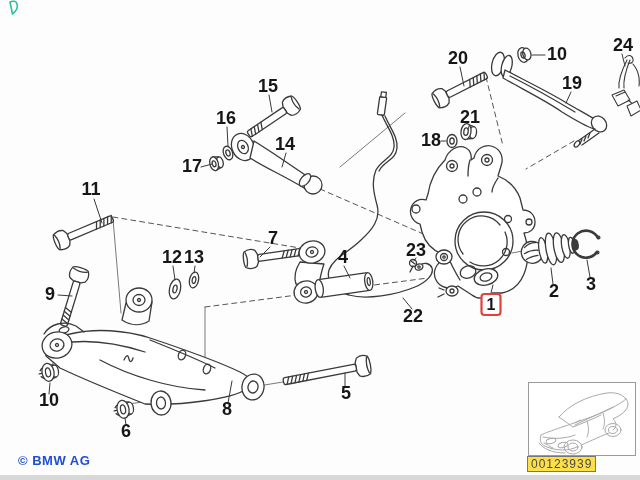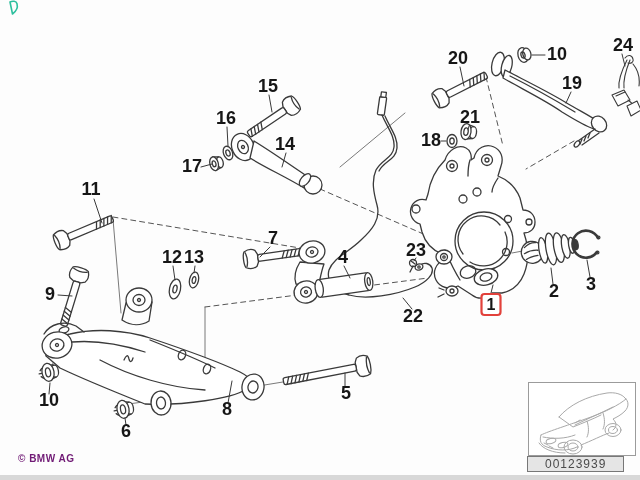--- a/index.html
+++ b/index.html
@@ -6,26 +6,26 @@
   .page{position:relative;width:640px;height:480px;background:#fdfdfd;overflow:hidden;
         font-family:"Liberation Sans",sans-serif;}
   #diagram{position:absolute;left:0;top:0;}
   .callout{font:bold 18px "Liberation Sans",sans-serif;fill:#161616;text-anchor:middle;}
   .callout.boxed{font-size:16px;}
   .callout-box{fill:#ffffff;stroke-width:2.2;}
   .dash{stroke-dasharray:5 4;stroke-width:1;stroke:#555;}
   .thin{stroke-width:0.9;stroke:#6a6a6a;}
   .wf{fill:#ffffff;}
   .dk{fill:#3a3a3a;}
-  .copyright{position:absolute;left:18px;top:453px;font-size:10px;font-weight:600;
-             color:#701a75;letter-spacing:0.5px;}
+  .copyright{position:absolute;left:18px;top:453px;font-size:13px;font-weight:600;
+             color:#1d4ed8;letter-spacing:0.5px;}
   .car-inset{position:absolute;left:528px;top:382px;width:108px;height:74px;
              border:1px solid #9b9b9b;background:#fff;box-sizing:border-box;}
   .diagram-number{position:absolute;left:527px;top:456px;border:1px solid #777;
-                  background:#e5e5e5;padding:0 17px;font-size:12px;line-height:14px;
+                  background:#fde047;padding:0 3px;font-size:12px;line-height:14px;
                   color:#4a4a4a;letter-spacing:1px;}
   .bottom-strip{position:absolute;left:0;top:475px;width:640px;height:5px;background:#d8d8d8;}
   .page-marker{position:absolute;left:7px;top:0;}
 </style>
 </head>
 <body>
 
 <div class="page">
 
   <svg class="page-marker" width="20" height="20">

